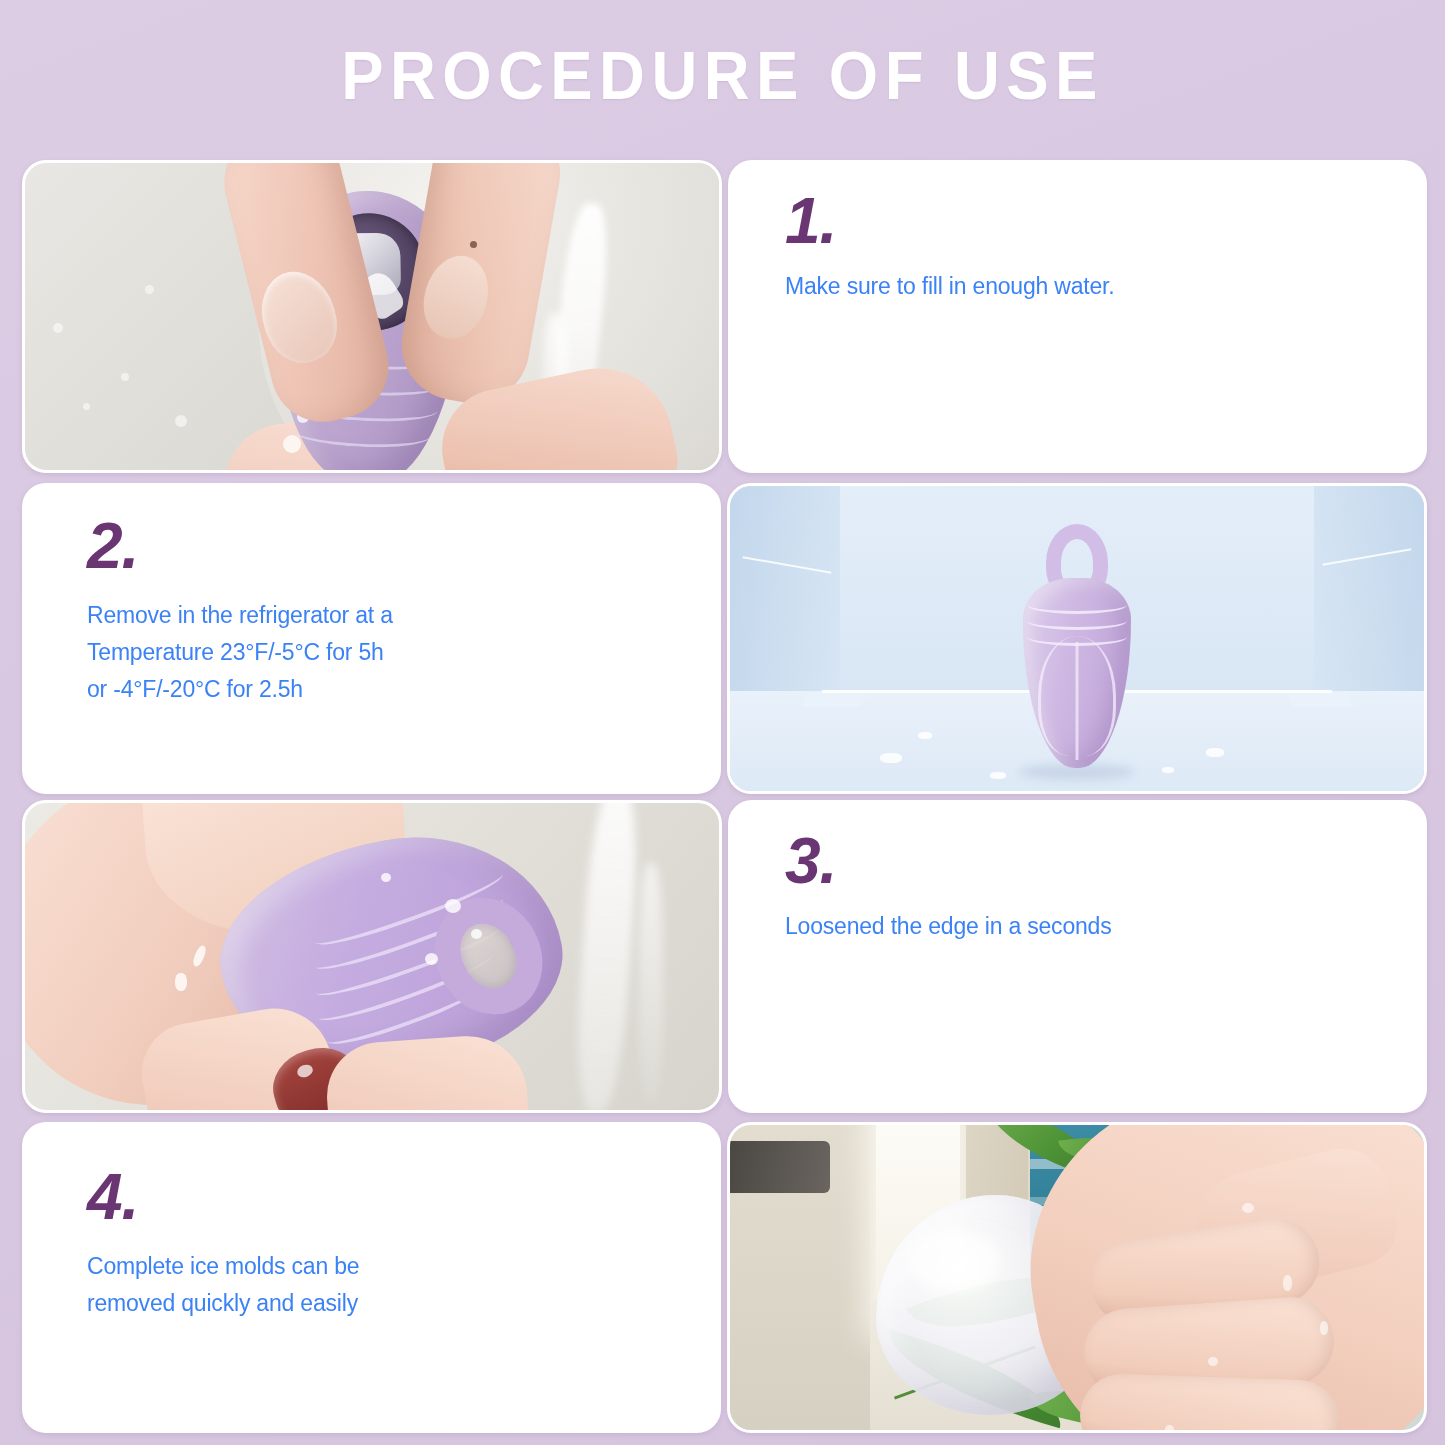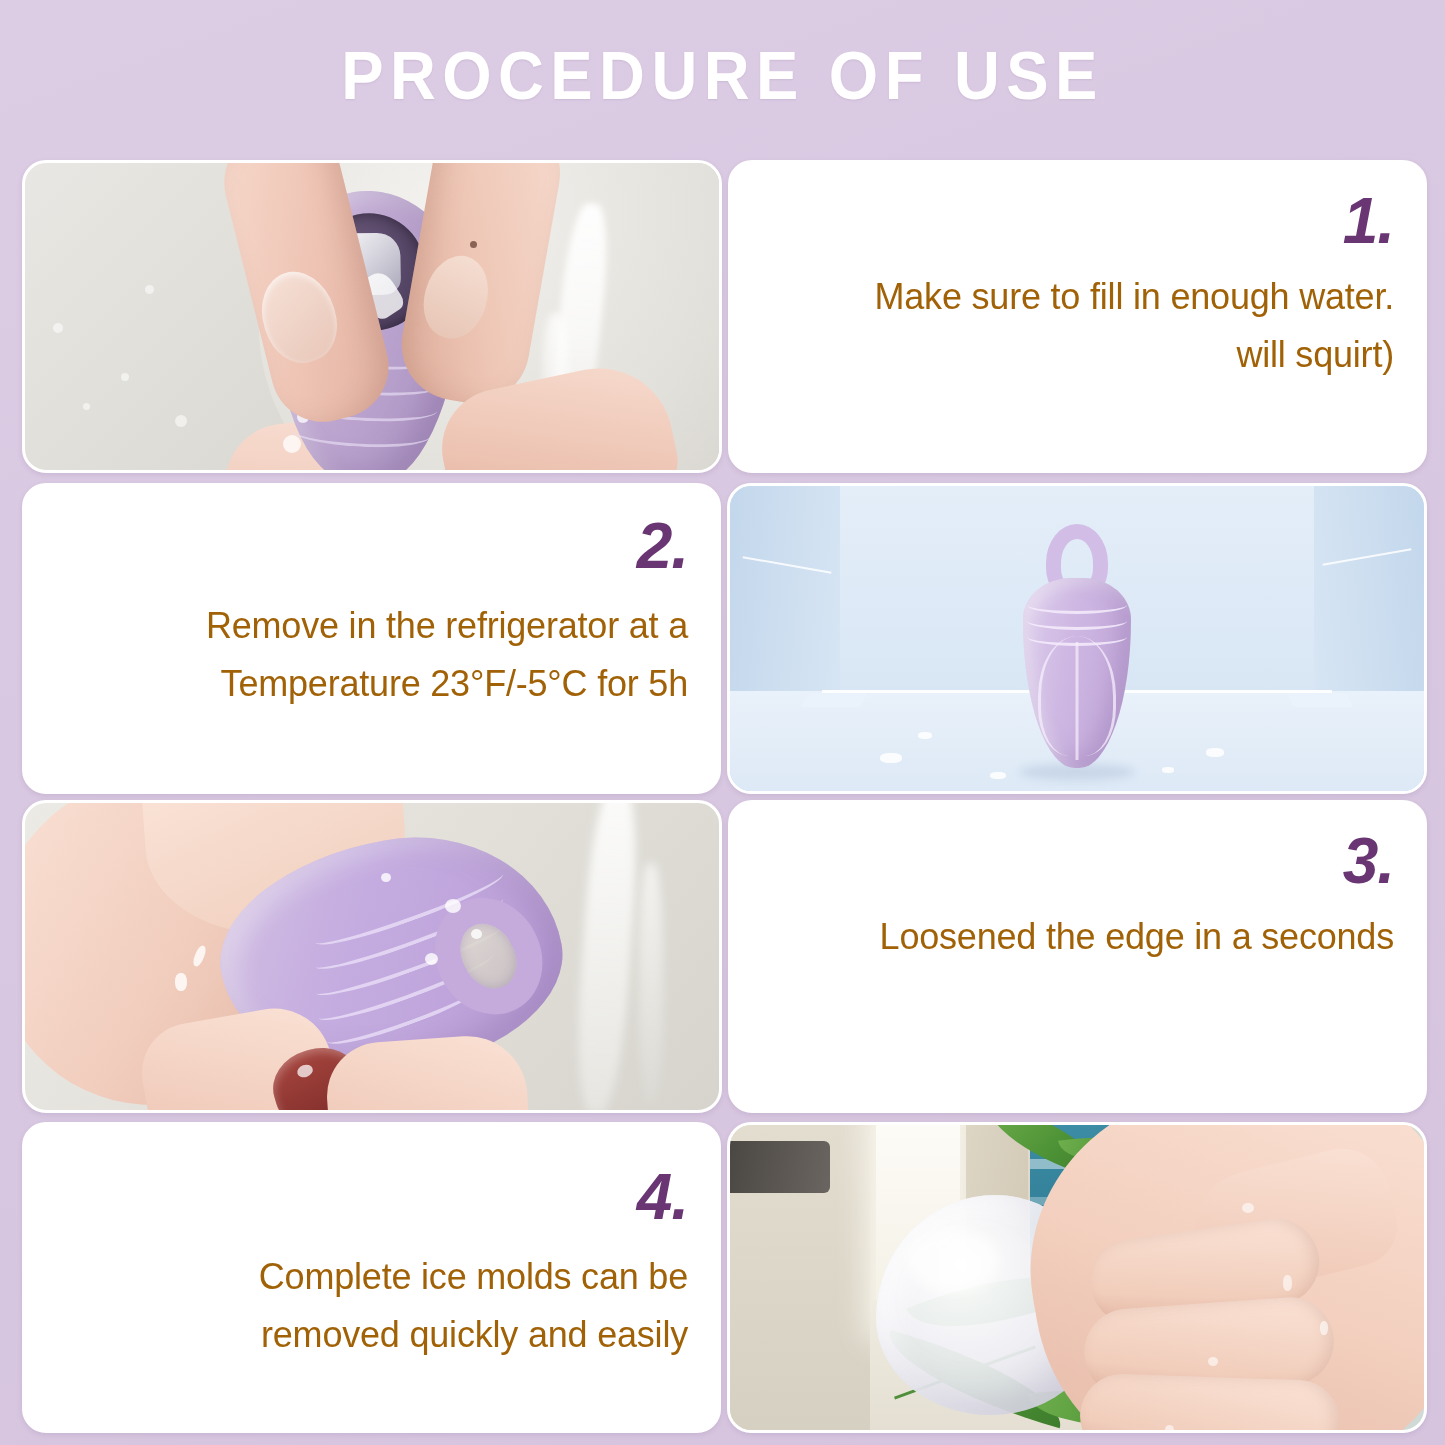--- a/index.html
+++ b/index.html
@@ -13,21 +13,20 @@
   body {
     font-family: "Liberation Sans", "DejaVu Sans", sans-serif;
     background: #dbcbe3;
     position: relative;
   }
 
   .page {
     position: absolute;
     inset: 0;
     background: linear-gradient(160deg, #dccce4 0%, #d9c8e1 40%, #d6c4df 100%);
-    text-align: right;
   }
 
   
   .header {
     position: absolute;
     top: 0; left: 0; right: 0;
     height: 150px;
     display: flex;
     align-items: center;
     justify-content: center;
@@ -84,23 +83,23 @@
     font-weight: bold;
     font-style: italic;
     color: #6a3573;
     line-height: 0.95;
     letter-spacing: -1px;
     margin-bottom: 16px;
   }
   .row-2 .step-num, .row-4 .step-num { margin-bottom: 20px; }
 
   .step-body {
-    font-size: 36px;
+    font-size: 23px;
     line-height: 1.62;
-    color: #a16207;
+    color: #3b82f6;
     font-family: "Liberation Sans", "DejaVu Sans", sans-serif;
     letter-spacing: -0.2px;
   }
   .step-body .line { display: block; white-space: nowrap; }
 
   
   .ph1 { background: linear-gradient(135deg,#e8e7e3 0%,#dedcd6 45%,#cfcdc6 100%); }
   .ph1 .sink-basin {
     position: absolute; right: -60px; top: -90px;
     width: 520px; height: 470px;
@@ -537,33 +536,33 @@
       <div class="finger-b"></div>
       <div class="nail-b"></div>
       <div class="dot-b"></div>
       <div class="finger-c"></div>
     </div>
     <div class="panel text">
       <div class="text-inner">
         <div class="step-num">1.</div>
         <div class="step-body">
           <span class="line">Make sure to fill in enough water.</span>
-          <span class="line">will squirt)</span>
         </div>
       </div>
     </div>
   </div>
 
   <div class="row row-2">
     <div class="panel text">
       <div class="text-inner">
         <div class="step-num">2.</div>
         <div class="step-body">
           <span class="line">Remove in the refrigerator at a</span>
           <span class="line">Temperature 23°F/-5°C for 5h</span>
+          <span class="line">or -4°F/-20°C for 2.5h</span>
         </div>
       </div>
     </div>
     <div class="panel photo ph2">
       <div class="back-wall"></div>
       <div class="side-l"></div>
       <div class="side-r"></div>
       <div class="seam-l"></div>
       <div class="seam-r"></div>
       <div class="floor"></div>

